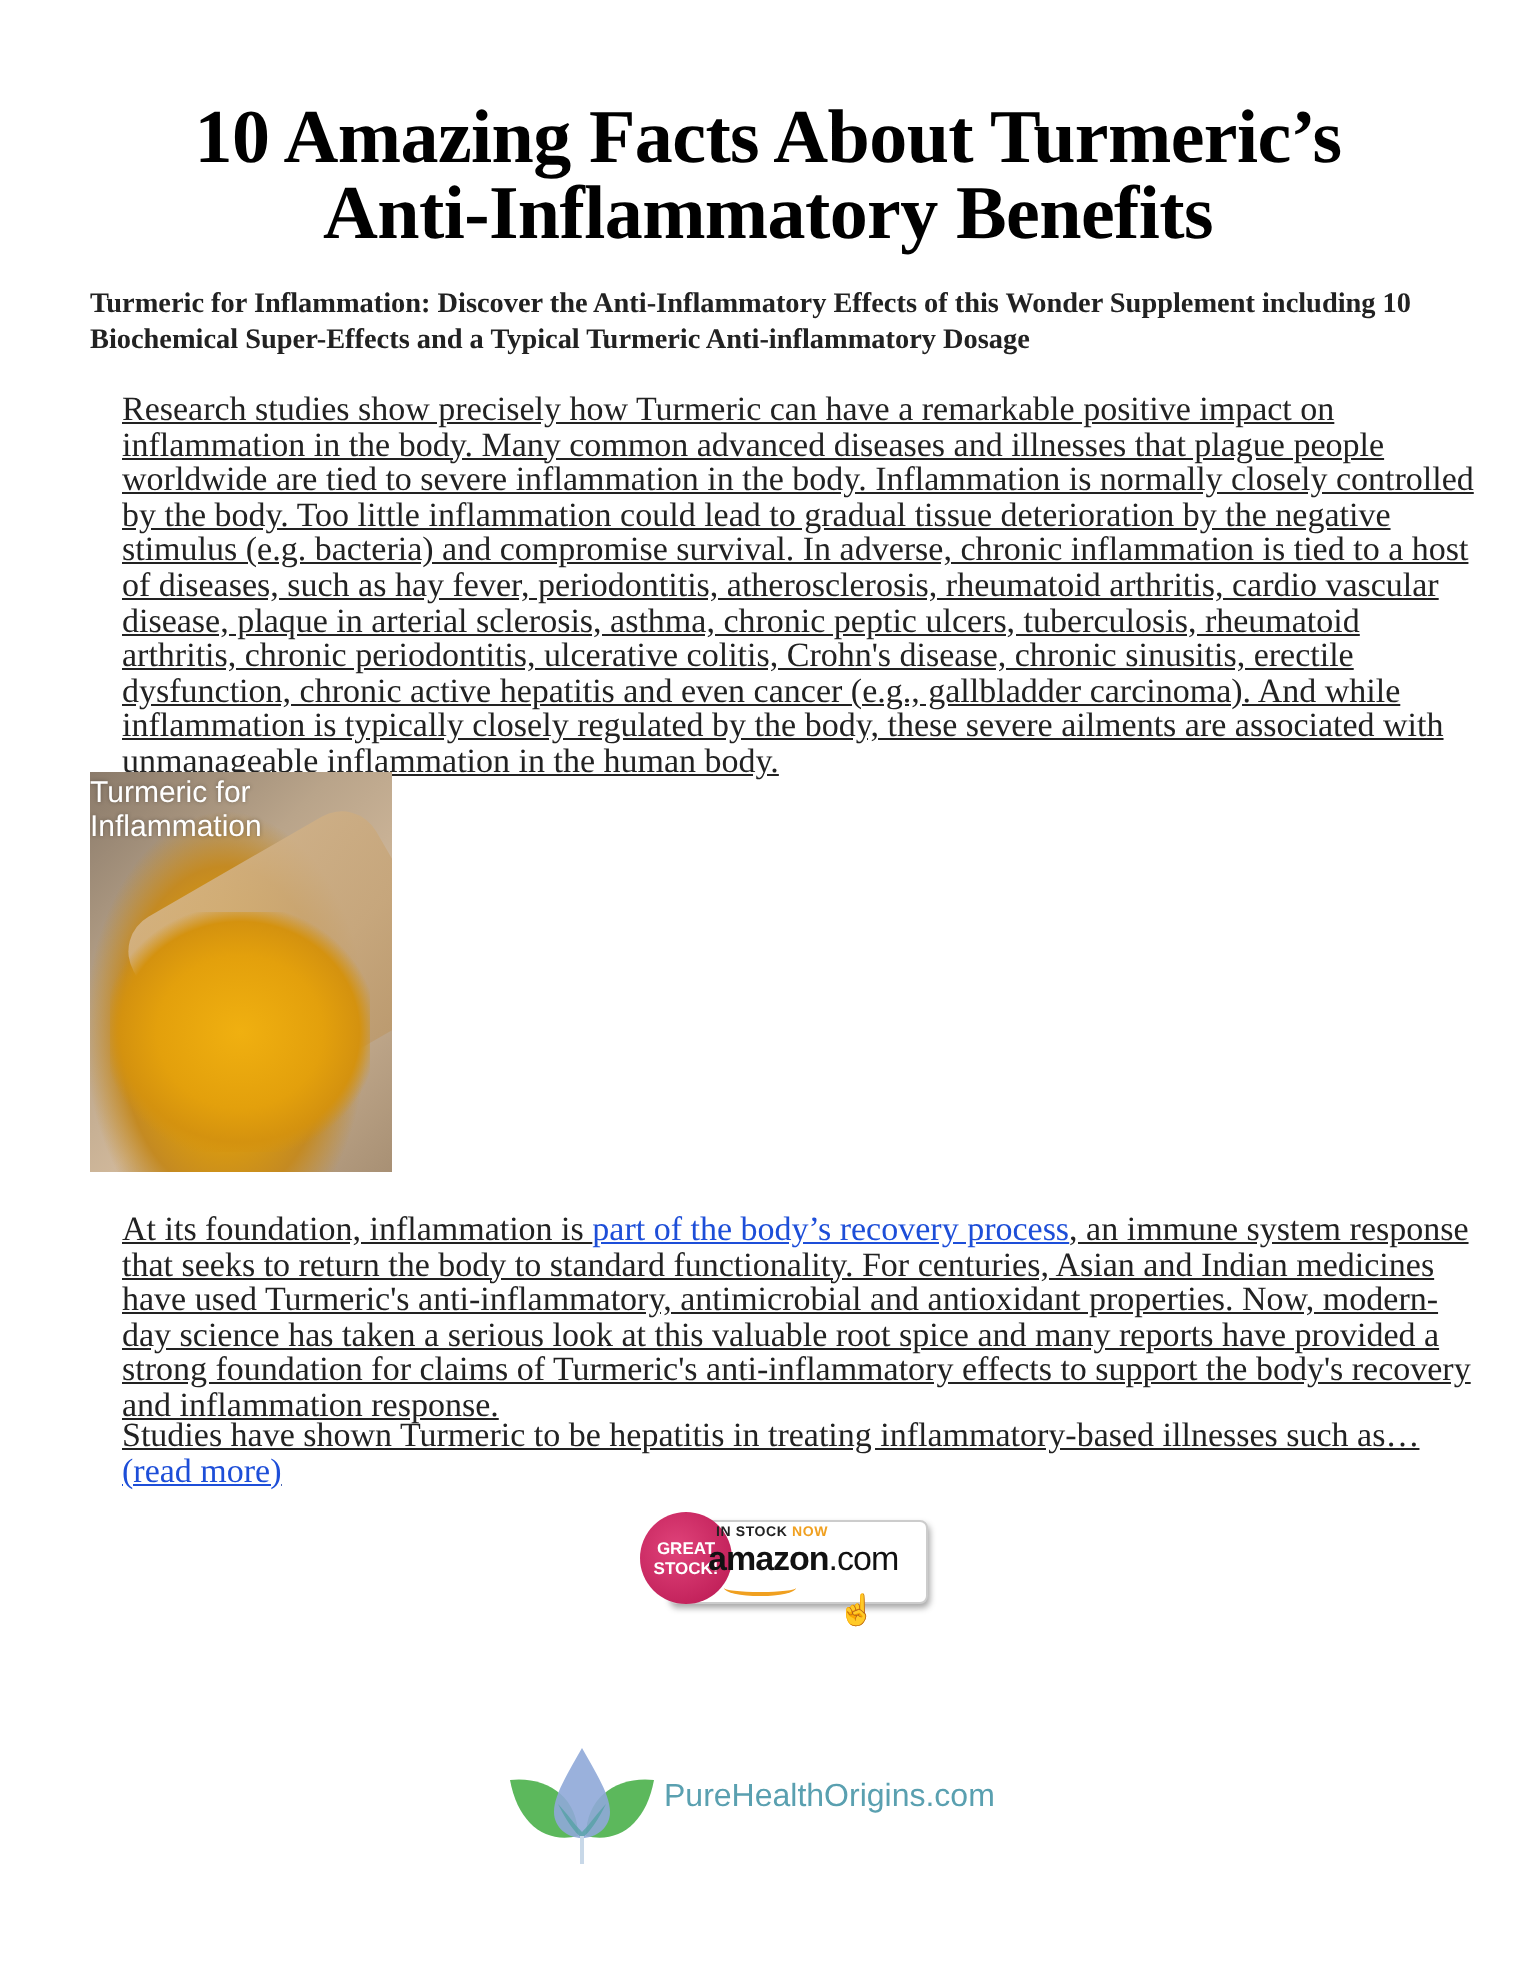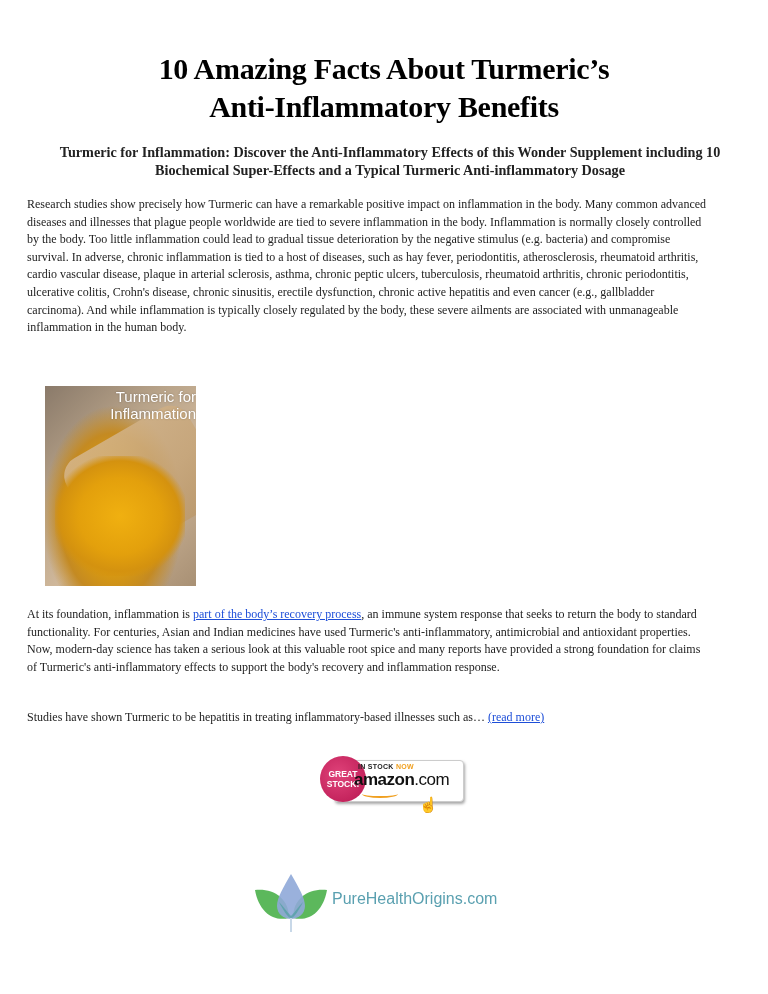--- a/index.html
+++ b/index.html
@@ -1,29 +1,29 @@
 <!DOCTYPE html>
 <html><head>
 <meta charset="utf-8">
 <style>
   html, body { margin: 0; padding: 0; background: #ffffff; }
   body { width: 768px; height: 994px; position: relative; overflow: hidden; font-family: "Liberation Serif", "DejaVu Serif", serif; color: #222; }
-  .title { position: absolute; top: 50px; left: 0; width: 768px; text-align: center; font-weight: bold; font-size: 30px; line-height: 38px; color: #000; letter-spacing: -0.3px; }
-  .subtitle { position: absolute; top: 143px; left: 45px; width: 690px; font-weight: bold; font-size: 14.2px; line-height: 18px; color: #222; text-align: center; }
-  .para { position: absolute; left: 27px; width: 680px; font-size: 12px; line-height: 17.6px; color: #222; }
+  .title { position: absolute; top: 50px; left: 0; width: 768px; text-align: center; font-weight: bold; font-size: 38px; line-height: 38px; color: #000; letter-spacing: -0.3px; }
+  .subtitle { position: absolute; top: 143px; left: 45px; width: 690px; font-weight: bold; font-size: 14.2px; line-height: 18px; color: #222; }
+  .para { position: absolute; left: 61px; width: 680px; font-size: 17px; line-height: 17.6px; color: #222; text-decoration: underline; }
   .p1 { top: 196px; }
   .p2 { top: 606px; }
   .p3 { top: 709px; }
   a.link { color: #1d4ed8; text-decoration: underline; }
   .image { position: absolute; left: 45px; top: 386px; width: 151px; height: 200px; overflow: hidden;
     background: radial-gradient(ellipse at 45% 65%, #e8a812 0%, #d99a10 30%, #c48a22 45%, transparent 60%),
                 linear-gradient(135deg, #8a7a6a 0%, #b9a48a 35%, #cfb79a 60%, #a89074 100%); }
   .image .scoop { position: absolute; left: 30px; top: 40px; width: 140px; height: 110px; background: linear-gradient(160deg, #d7b88e, #b99668); border-radius: 20px; transform: rotate(-30deg); opacity: 0.85; }
   .image .powder { position: absolute; left: 10px; top: 70px; width: 130px; height: 120px; background: radial-gradient(ellipse at 50% 50%, #f0b010 0%, #e3a00c 45%, #d4920f 65%, transparent 75%); }
-  .image .img-text { position: absolute; left: 0; top: 2px; width: 151px; text-align: right; font-family: "Liberation Sans", "DejaVu Sans", sans-serif; font-size: 15px; line-height: 17px; color: #ffffff; text-shadow: 0 0 2px rgba(0,0,0,0.3); }
+  .image .img-text { position: absolute; left: 0; top: 2px; width: 151px; text-align: left; font-family: "Liberation Sans", "DejaVu Sans", sans-serif; font-size: 15px; line-height: 17px; color: #ffffff; text-shadow: 0 0 2px rgba(0,0,0,0.3); }
   .amazon { position: absolute; left: 304px; top: 754px; width: 160px; height: 62px; }
   .amazon .box { position: absolute; left: 30px; top: 6px; width: 128px; height: 40px; background: #fff; border: 1px solid #ccc; border-radius: 4px; box-shadow: 1px 2px 3px rgba(0,0,0,0.35); }
   .amazon .badge { position: absolute; left: 16px; top: 2px; width: 46px; height: 46px; border-radius: 50%; background: radial-gradient(circle at 40% 40%, #e0437a, #b81650); color: #fff; font-family: "Liberation Sans", "DejaVu Sans", sans-serif; font-weight: bold; font-size: 8.5px; line-height: 10px; text-align: center; display: flex; align-items: center; justify-content: center; }
   .amazon .instock { position: absolute; left: 54px; top: 9px; font-family: "Liberation Sans", "DejaVu Sans", sans-serif; font-weight: bold; font-size: 7px; letter-spacing: 0.3px; color: #222; }
   .amazon .instock .now { color: #f0a020; }
   .amazon .brand { position: absolute; left: 50px; top: 16px; font-family: "Liberation Sans", "DejaVu Sans", sans-serif; font-size: 17px; color: #111; letter-spacing: -0.5px; }
   .amazon .brand b { font-weight: bold; }
   .amazon .smile { position: absolute; left: 58px; top: 36px; width: 36px; height: 6px; border-bottom: 2px solid #f0a020; border-radius: 0 0 50% 50%; }
   .amazon .hand { position: absolute; left: 115px; top: 42px; font-size: 15px; color: #333; }
   .logo { position: absolute; left: 253px; top: 872px; width: 270px; height: 62px; text-align: center; }

